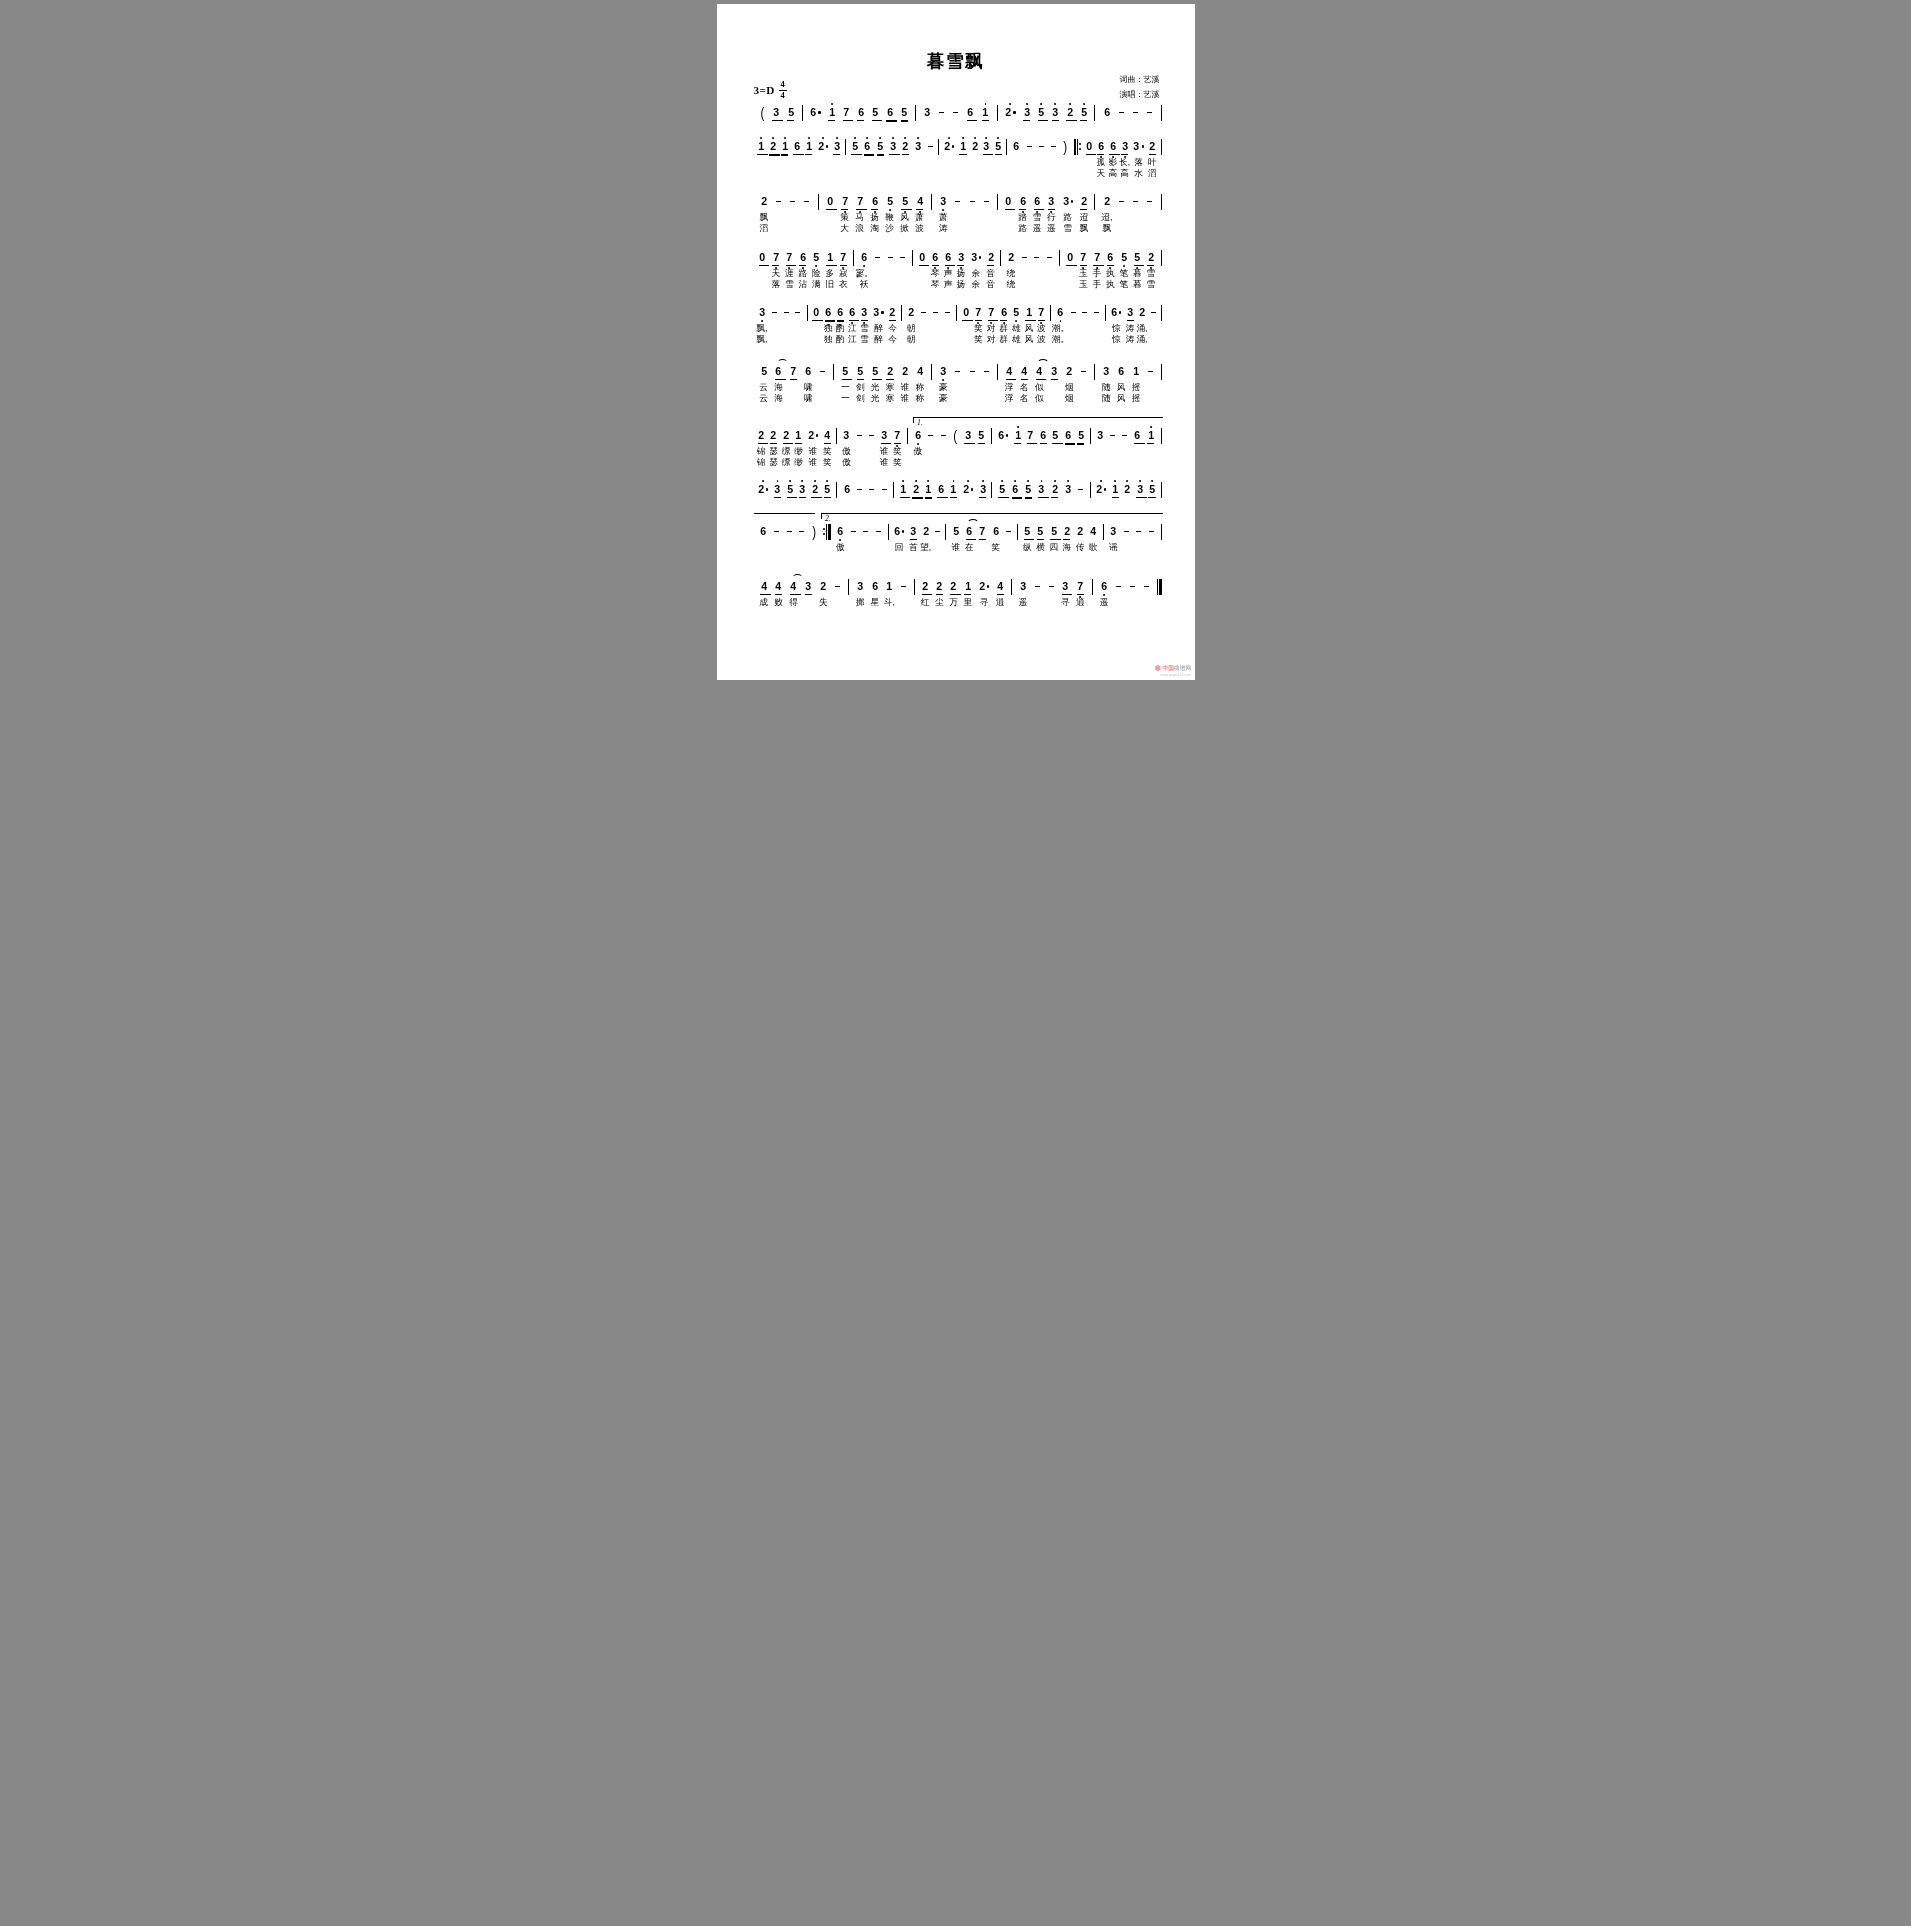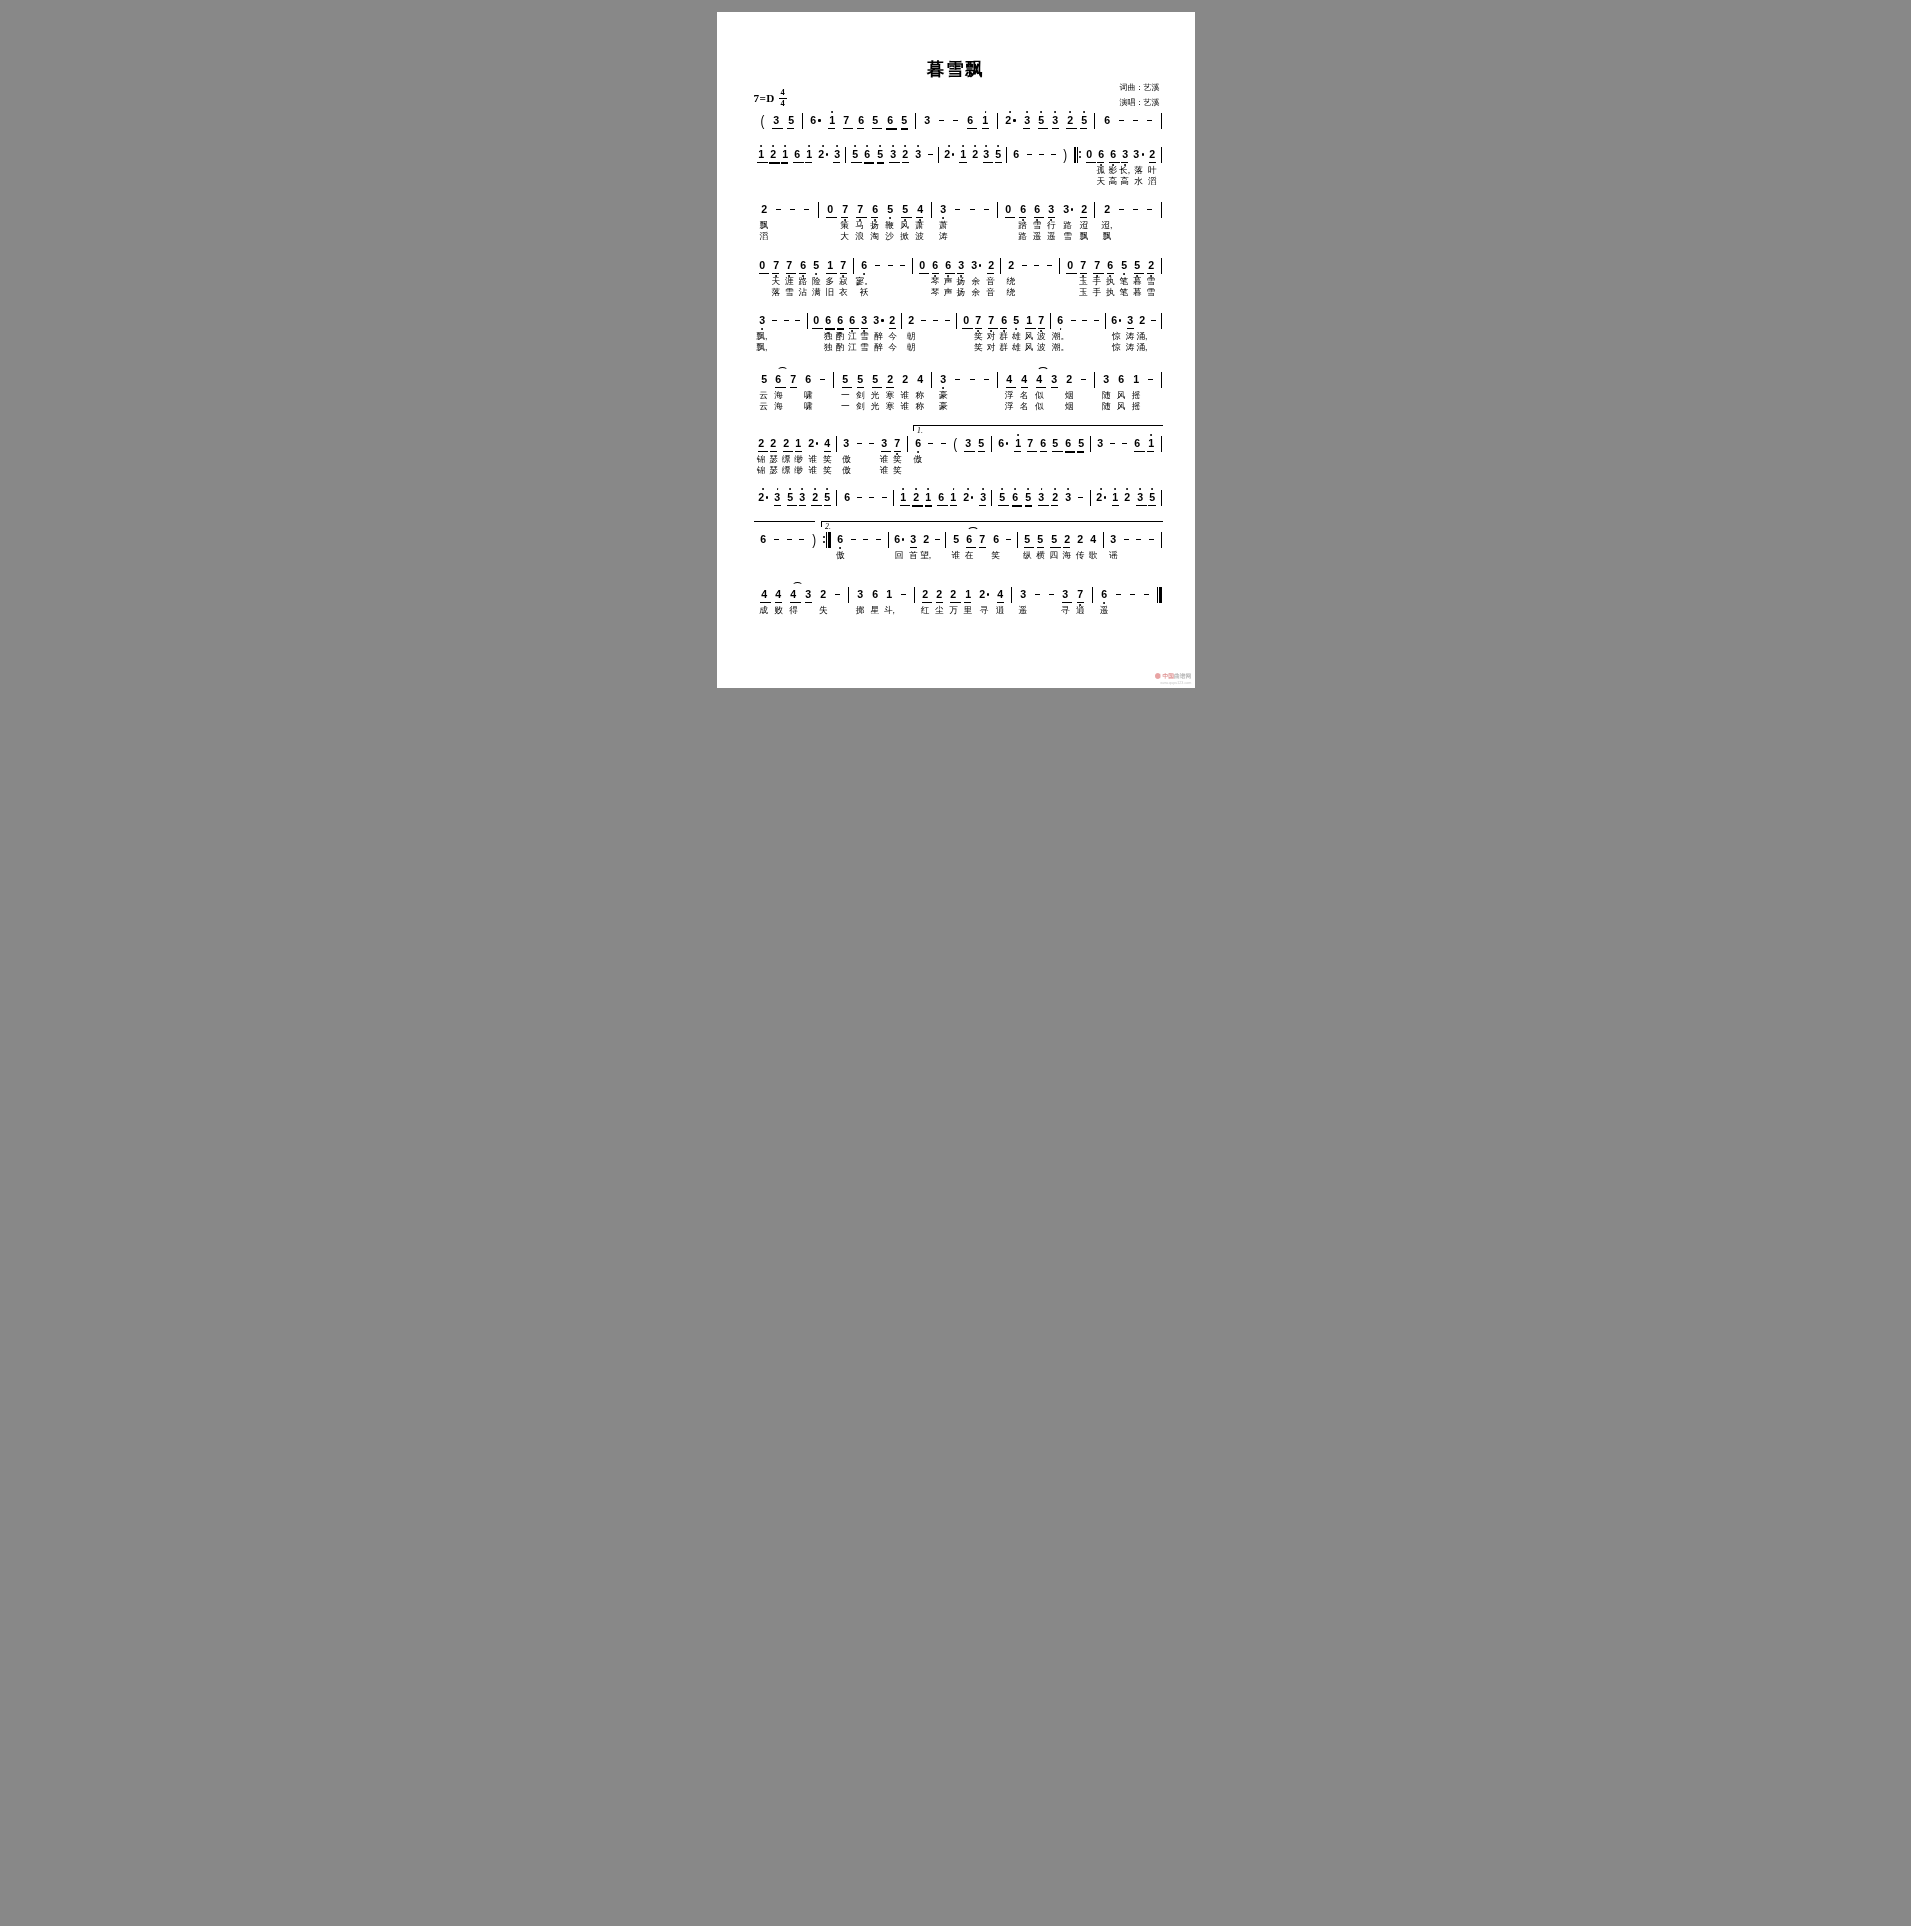--- a/index.html
+++ b/index.html
@@ -1,16 +1,16 @@
 <!DOCTYPE html>
 <html style="font-size:6.2px"><head>
 <meta charset="utf-8">
 <style>
   html,body{margin:0;padding:0;background:#888;}
-  .sheet{position:relative;width:478px;height:676px;background:#fff;margin:12px auto;
+  .sheet{position:relative;width:478px;height:676px;background:#fff;margin:4px auto;
          font-family:"Liberation Sans",sans-serif;color:#000;overflow:hidden;}
   .title{position:absolute;top:45px;left:0;width:100%;text-align:center;
          font-size:17.7px;font-weight:700;letter-spacing:1.5px;}
   .credits{position:absolute;right:35px;top:69px;font-size:8px;line-height:14.6px;text-align:left;}
   .key{position:absolute;left:37px;top:76px;display:flex;align-items:center;
        font-family:"Liberation Serif",serif;font-weight:700;}
   .keytxt{font-size:11.2px;letter-spacing:0.4px;}
   .ts{margin-left:3.9px;text-align:center;font-size:8.5px;line-height:1;}
   .ts .n{display:block;border-bottom:1.2px solid #000;padding:0.4px 1.9px 0.8px;}
   .ts .d{display:block;padding-top:0.8px;}
@@ -55,21 +55,21 @@
 </head>
 <body>
 
 <div class="sheet">
   <div class="title">暮雪飘</div>
   <div class="credits">
     <div>词曲：艺溪</div>
     <div>演唱：艺溪</div>
   </div>
   <div class="key">
-    <span class="keytxt">7=D</span>
+    <span class="keytxt">3=D</span>
     <span class="ts">
       <span class="n">4</span>
       <span class="d">4</span>
     </span>
   </div>
 
   <div>
       <div class="sys" style="top: 102px;">
         <div class="row">
           <div class="m" style="flex-grow: 3;">

